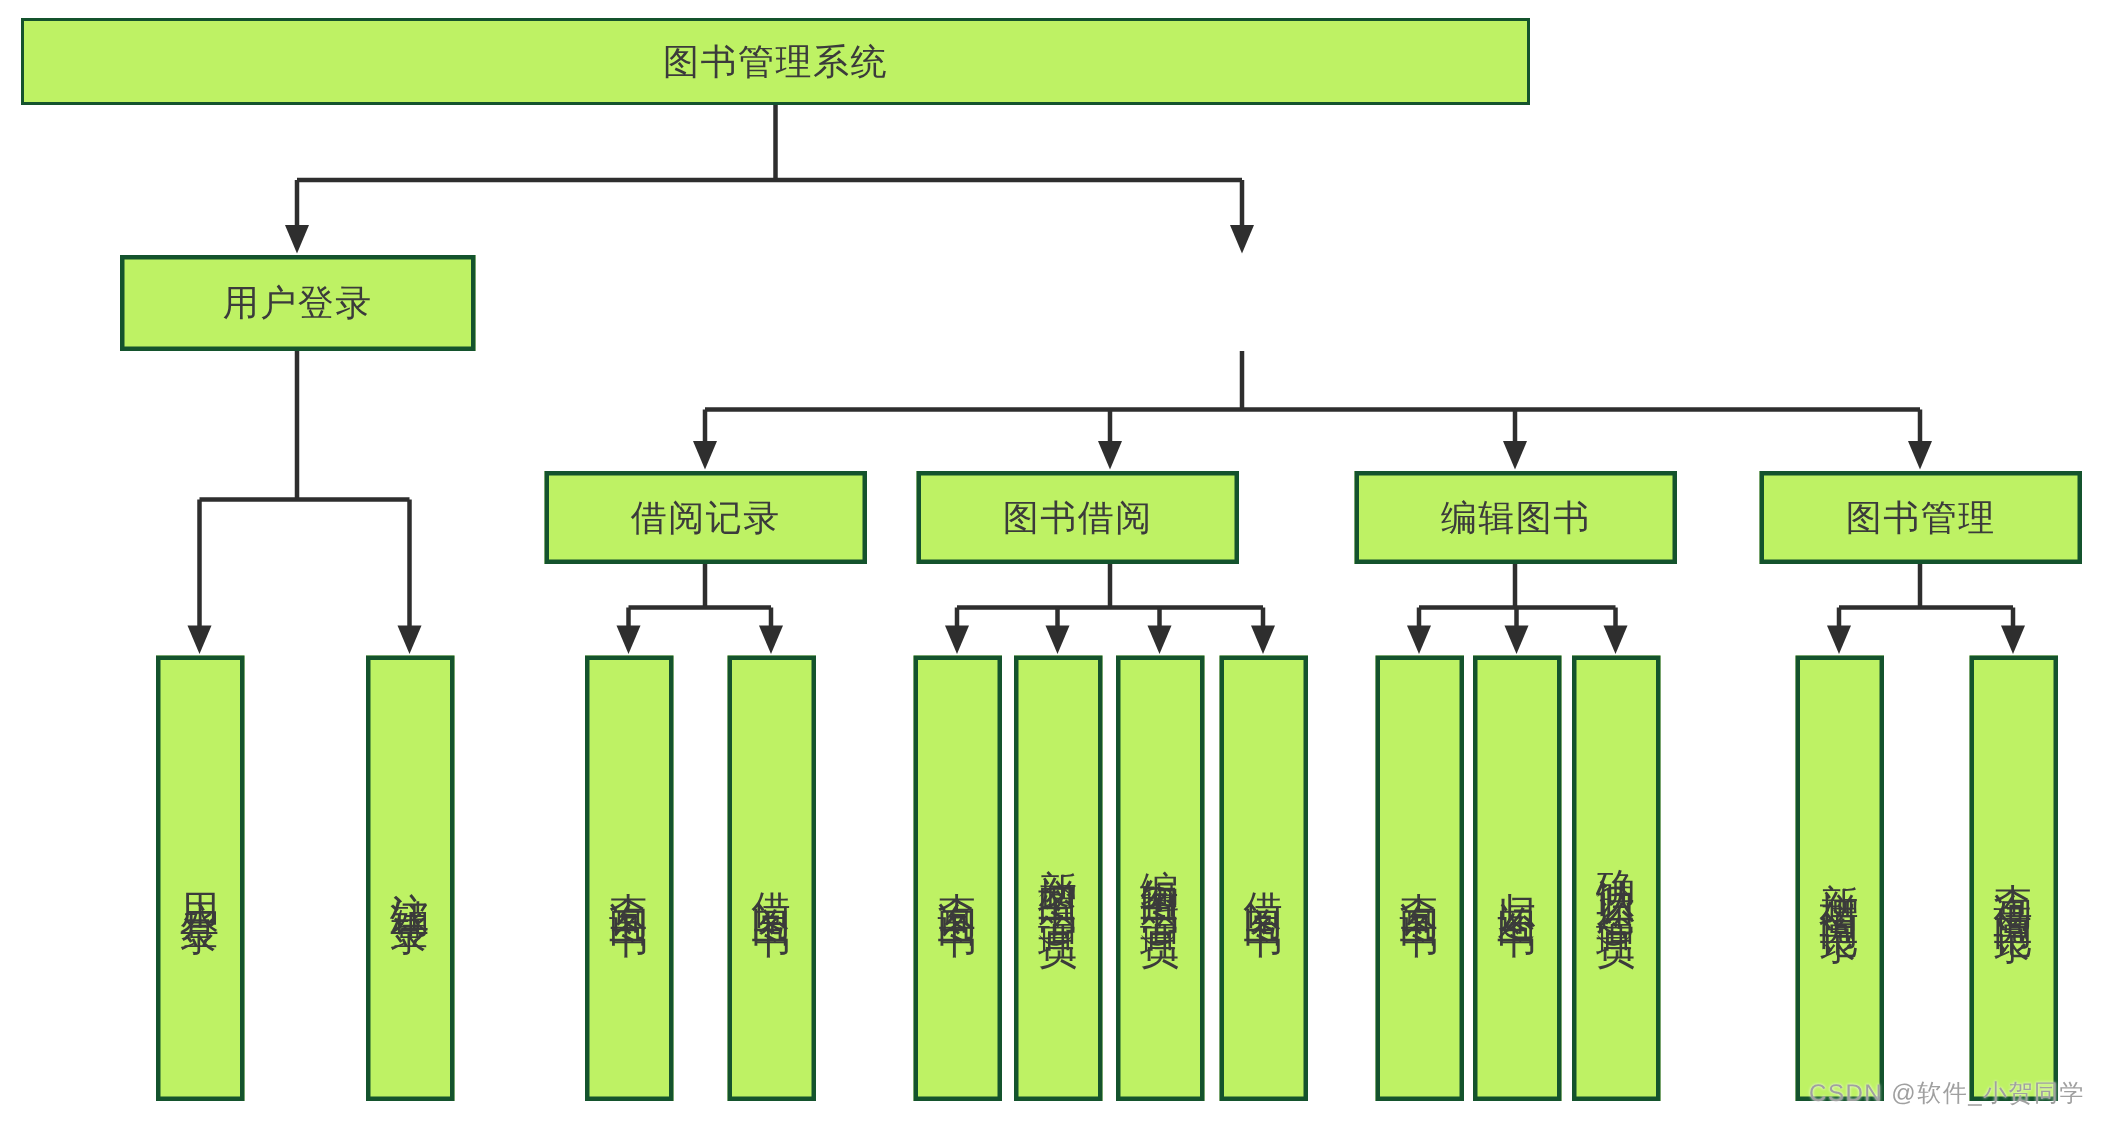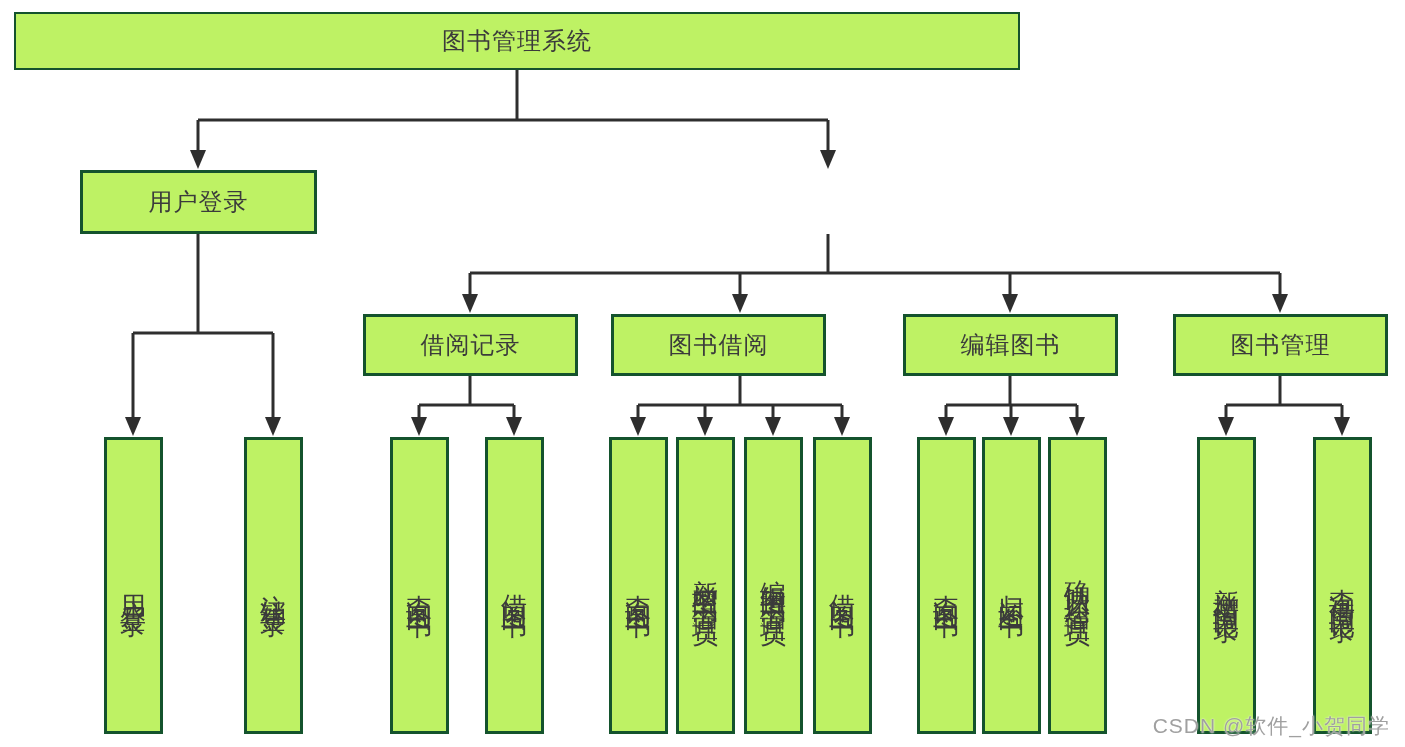--- a/index.html
+++ b/index.html
@@ -31,21 +31,21 @@
     line-height:1;
     top:437px;
     width:59px;
     height:297px;
   }
   .vnode span{display:block;}
   .watermark{
     position:absolute;
     right:15px;
     bottom:7px;
-    font-size:21px;
+    font-size:16px;
     color:#a0a0a0;
     letter-spacing:1px;
     text-shadow:0 0 2px #ffffff;
     white-space:nowrap;
   }
 </style>
 </head>
 <body>
 
 <div class="canvas">

